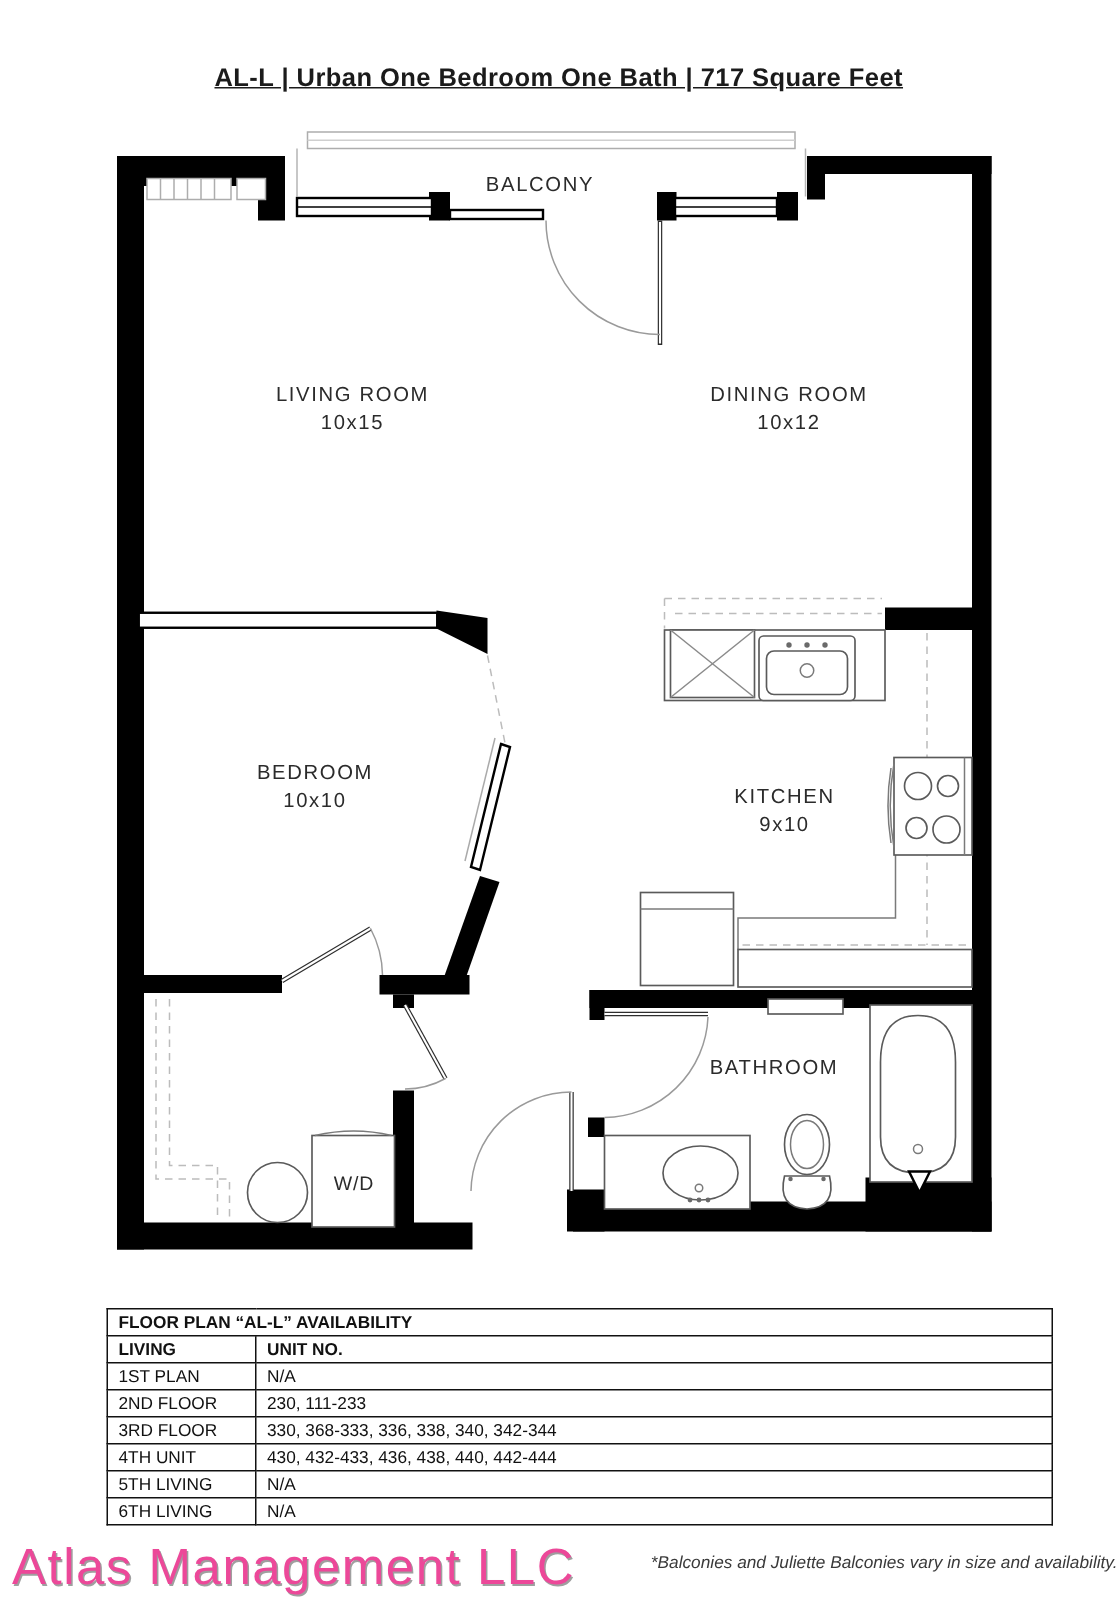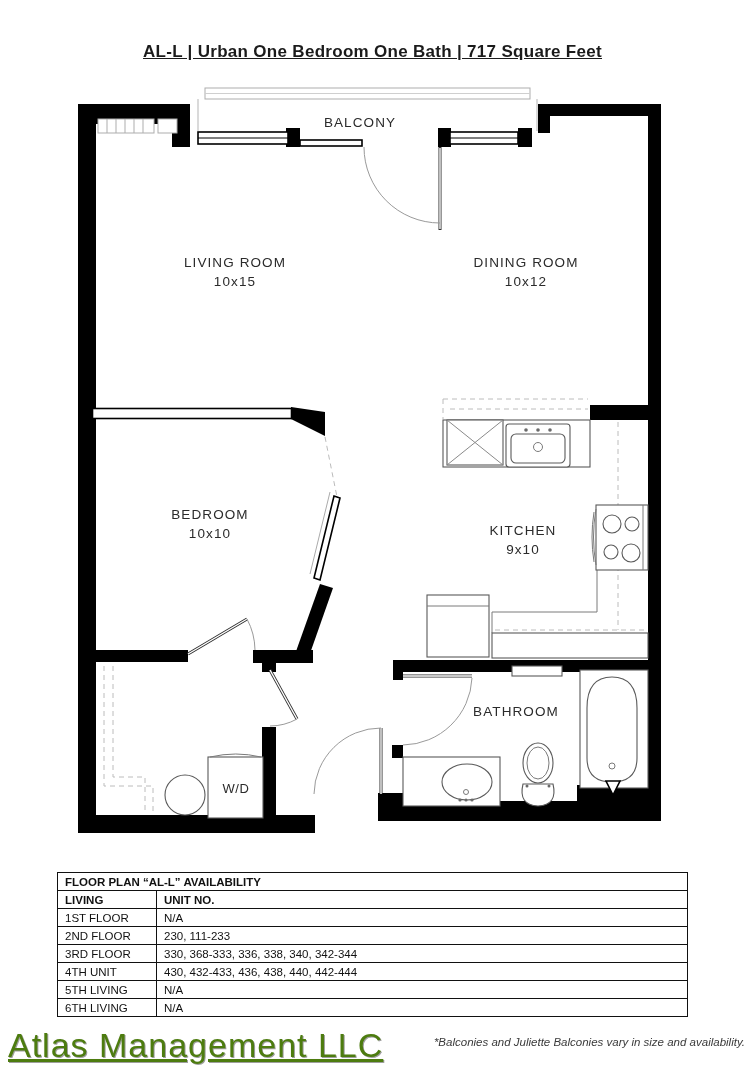--- a/index.html
+++ b/index.html
@@ -14,28 +14,28 @@
   .wall{fill:#000;stroke:none;}
   .thinwall{fill:#fff;stroke:#000;stroke-width:1.6;}
   .fix{fill:#fff;stroke:#5a5a5a;stroke-width:1.1;}
   .fixl{fill:none;stroke:#7a7a7a;stroke-width:1;}
   .arc{fill:none;stroke:#9a9a9a;stroke-width:1;}
   .dash{fill:none;stroke:#bcbcbc;stroke-width:1;stroke-dasharray:5 4;}
   .lt{fill:#fff;stroke:#adadad;stroke-width:1;}
   .leaf-o{fill:none;stroke:#2e2e2e;stroke-width:3;}
   .leaf-i{fill:none;stroke:#ffffff;stroke-width:1.4;}
 
-  .avail{position:absolute;left:57px;top:872px;width:631px;border-collapse:collapse;
+  .avail{position:absolute;left:71px;top:872px;width:631px;border-collapse:collapse;
     font-size:11.5px;color:#111;}
   .avail td{border:1.5px solid #111;padding:1px 7px;height:15px;vertical-align:middle;
     white-space:nowrap;}
   .avail .b{font-weight:bold;}
   .avail .c1{width:84px;}
-  .watermark{position:absolute;left:8px;top:1026px;font-size:34px;color:#4d7c0f;
-    text-shadow:1px 1px 0 #9f9f9f,-1px -1px 0 #fdfdfd;letter-spacing:1px;white-space:nowrap;text-decoration:underline;}
+  .watermark{position:absolute;left:8px;top:1026px;font-size:34px;color:#ec4899;
+    text-shadow:1px 1px 0 #9f9f9f,-1px -1px 0 #fdfdfd;letter-spacing:1px;white-space:nowrap;}
   .disclaimer{position:absolute;left:0;top:1036px;width:745px;text-align:right;
     font-size:11.5px;font-style:italic;color:#3a3a3a;z-index:2;}
 </style>
 </head>
 <body>
 
 <div class="page-title">AL-L | Urban One Bedroom One Bath | 717  Square Feet</div>
 
 <svg width="745" height="860" viewBox="0 0 745 860">
 
@@ -222,21 +222,21 @@
 <table class="avail">
   <tbody>
       <tr>
     <td class="b" colspan="2">FLOOR PLAN “AL-L” AVAILABILITY</td>
   </tr>
   <tr>
     <td class="b c1">LIVING</td>
     <td class="b">UNIT NO.</td>
   </tr>
   <tr>
-    <td class="c1">1ST FLOOR</td>
+    <td class="c1">1ST PLAN</td>
     <td>N/A</td>
   </tr>
   <tr>
     <td class="c1">2ND FLOOR</td>
     <td>230, 111-233</td>
   </tr>
   <tr>
     <td class="c1">3RD FLOOR</td>
     <td>330, 368-333, 336, 338, 340, 342-344</td>
   </tr>

